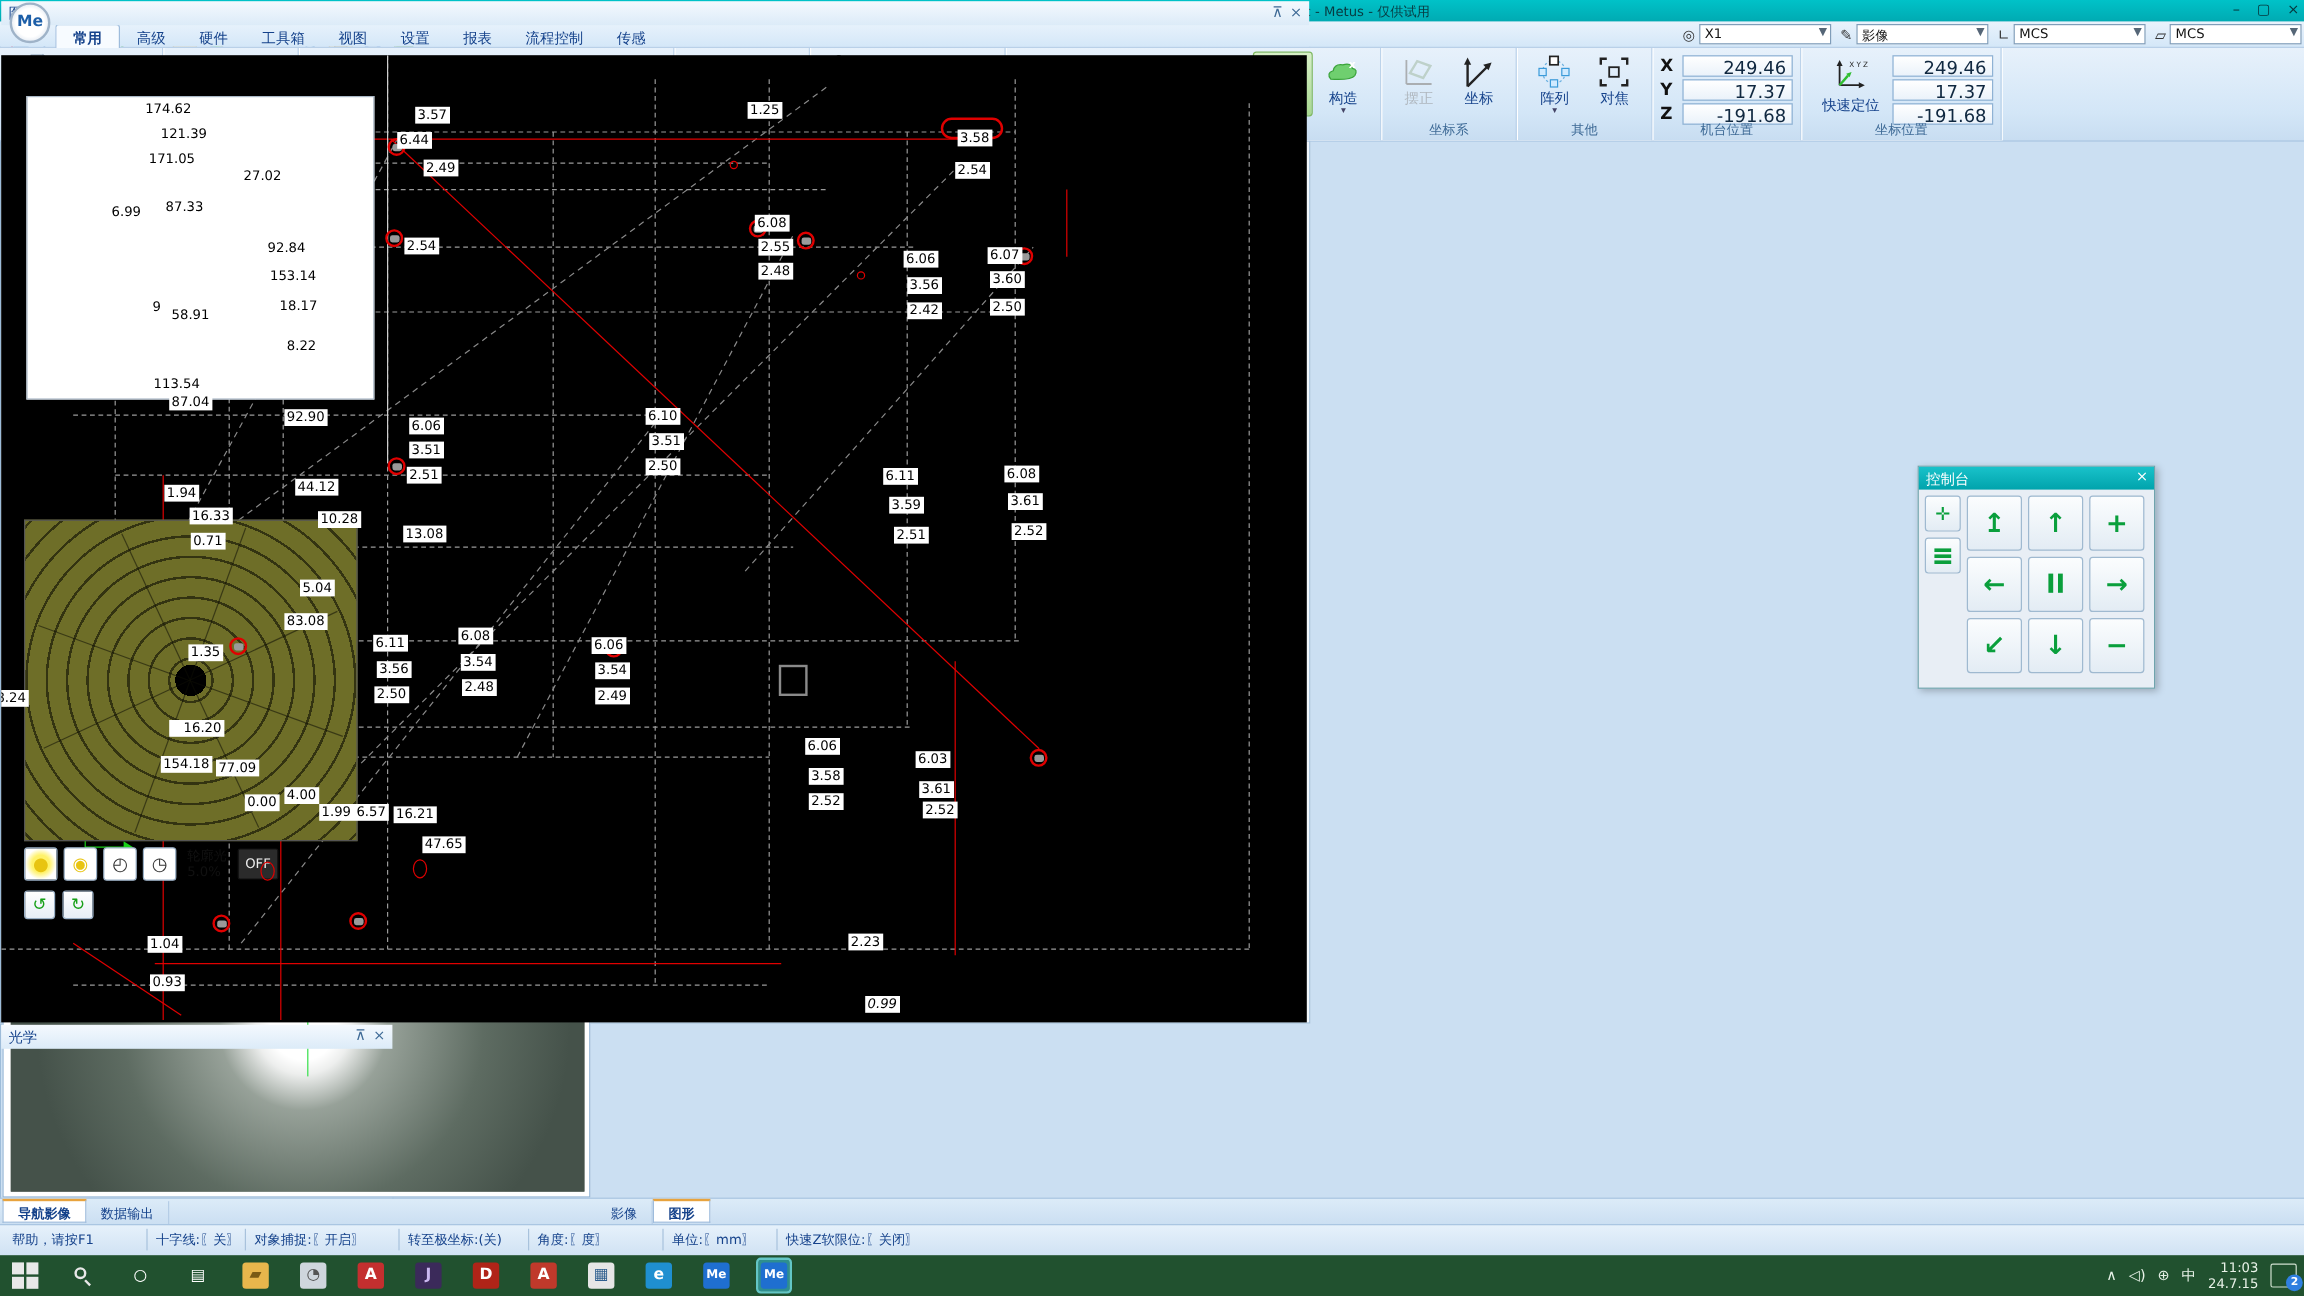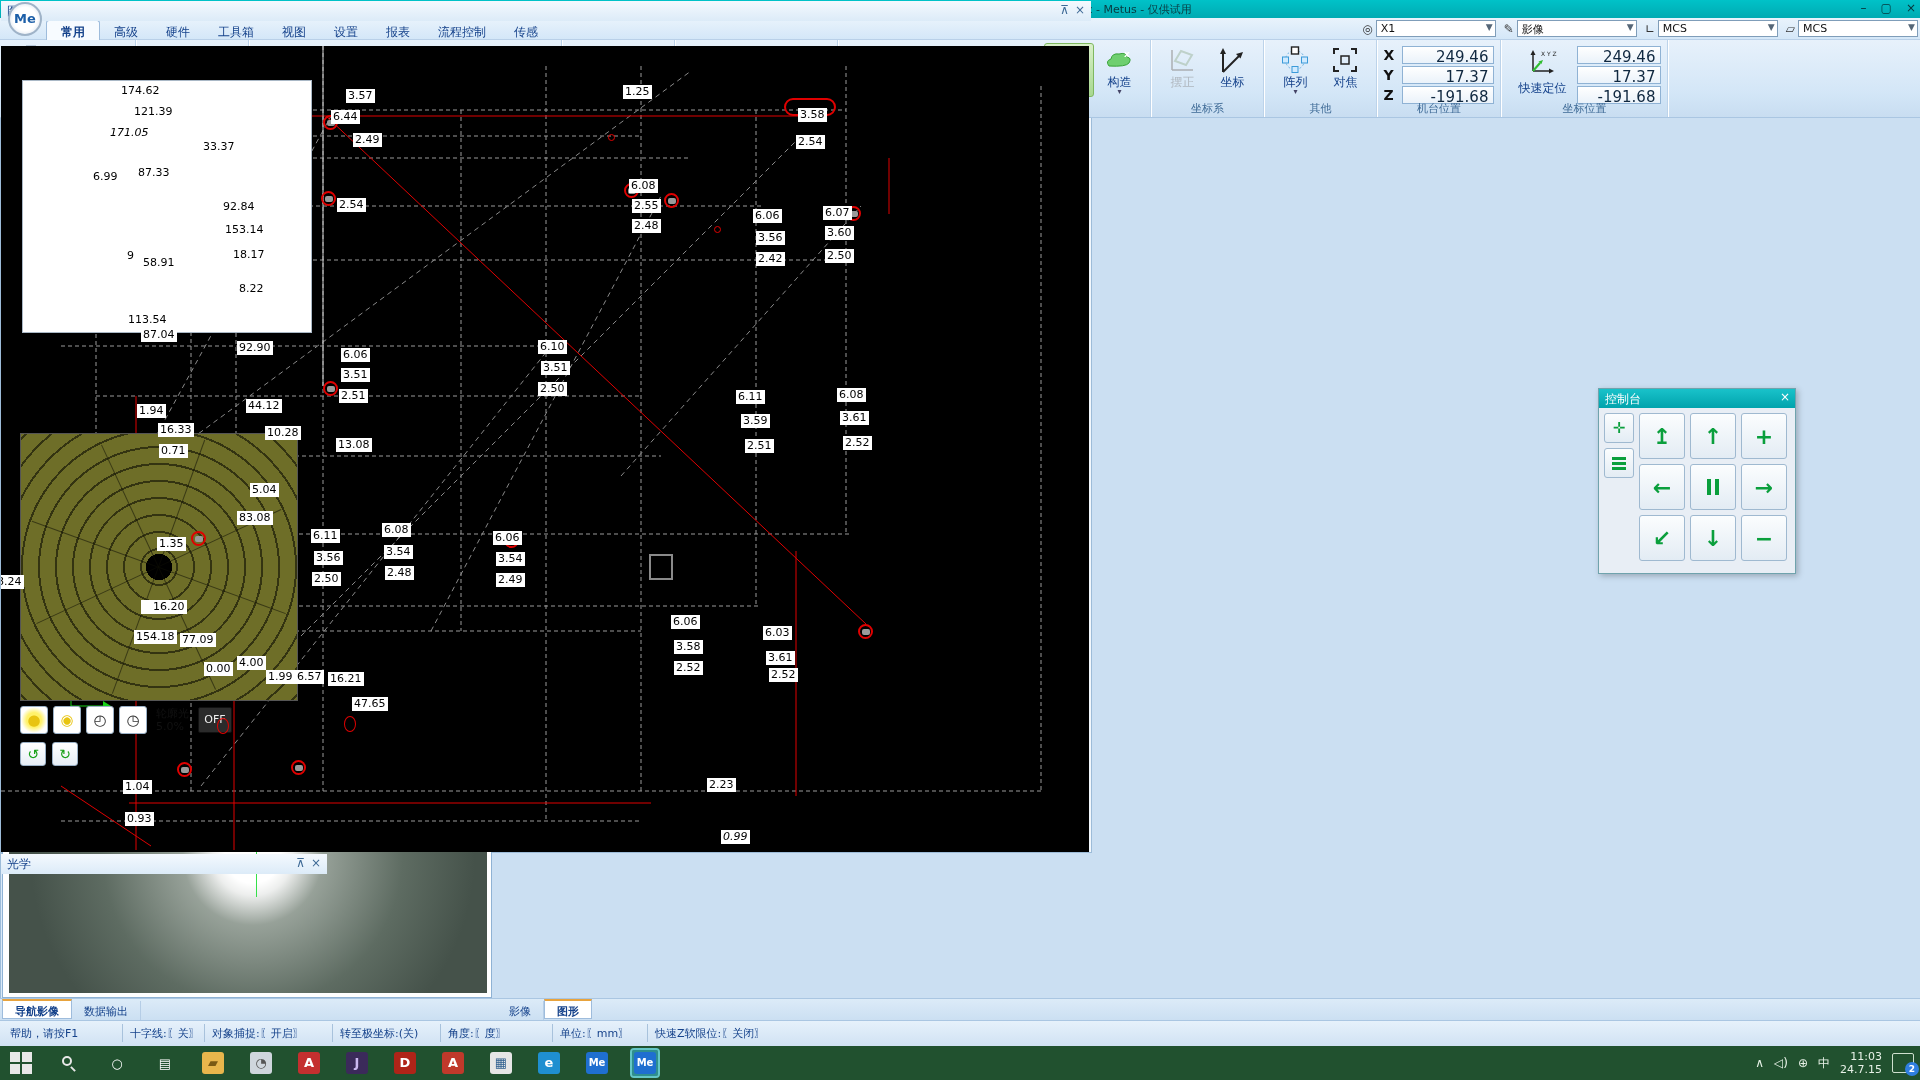--- a/index.html
+++ b/index.html
@@ -27,21 +27,21 @@
   #tabrow { position:absolute; left:0; top:18px; width:1920px; height:22px;
     background:linear-gradient(#e9f3fc,#d4e7f8); border-bottom:1px solid #b9d0e8; }
   .rtab { display:inline-block; margin-top:2px; padding:3px 14px 2px; color:#15428b;
     font-size:12px; cursor:default; }
   .rtab.active { background:#f7fbff; border:1px solid #9ebcdc; border-bottom:none;
     border-radius:3px 3px 0 0; font-weight:bold; }
   #tabs-wrap { position:absolute; left:46px; top:0; }
   #combo-row { position:absolute; right:2px; top:2px; display:flex; gap:8px; align-items:center; }
   .combo { display:flex; align-items:center; gap:3px; }
   .combo .cicon { font-size:12px; color:#333; }
-  .combo .cbox { width:120px; height:17px; background:#fff; border:1px solid #7f9db9;
+  .combo .cbox { width:110px; height:17px; background:#fff; border:1px solid #7f9db9;
     font-size:11px; padding:1px 4px; color:#111; position:relative; }
   .combo .cbox .drop { position:absolute; right:2px; top:1px; color:#567; font-size:9px; }
 
   
   #ribbon { position:absolute; left:0; top:40px; width:1920px; height:78px;
     background:linear-gradient(#e7f1fb,#d3e6f7 70%,#c8ddf1); border-bottom:1px solid #aac6e2;
     display:flex; align-items:stretch; }
   .rgroup { position:relative; padding:3px 6px 14px; border-right:1px solid #bcd3ea;
     box-shadow:1px 0 0 #ffffff; display:flex; align-items:flex-start; }
   .rgroup .glabel { position:absolute; left:0; right:0; bottom:1px; text-align:center;
@@ -936,25 +936,25 @@
         <line x1="322" y1="0" x2="322" y2="340" stroke="#cfcfcf" stroke-width="1"></line>
         <line x1="70" y1="660" x2="70" y2="626" stroke="#18d018" stroke-width="1"></line>
         <line x1="70" y1="660" x2="104" y2="660" stroke="#18d018" stroke-width="1"></line>
         <path d="M70 620l-5 8h10z" fill="#18d018"></path>
         <path d="M110 660l-8 -5v10z" fill="#18d018"></path>
         <text x="56" y="632" class="axislbl">Y</text>
         <text x="98" y="676" class="axislbl">X</text>
       </svg>
       <div class="dlab" style="left: 118px; top: 38px;">174.62</div>
       <div class="dlab" style="left: 131px; top: 59px;">121.39</div>
-      <div class="dlab" style="left: 107px; top: 80px; font-style: italic;">171.05</div>
+      <div class="dlab" style="left: 121px; top: 80px;">171.05</div>
       <div class="dlab" style="left: 345px; top: 43px;">3.57</div>
       <div class="dlab" style="left: 330px; top: 64px;">6.44</div>
       <div class="dlab" style="left: 352px; top: 87px;">2.49</div>
-      <div class="dlab" style="left: 200px; top: 94px;">33.37</div>
+      <div class="dlab" style="left: 200px; top: 94px;">27.02</div>
       <div class="dlab" style="left: 90px; top: 124px;">6.99</div>
       <div class="dlab" style="left: 135px; top: 120px;">87.33</div>
       <div class="dlab" style="left: 220px; top: 154px;">92.84</div>
       <div class="dlab" style="left: 222px; top: 177px;">153.14</div>
       <div class="dlab" style="left: 230px; top: 202px;">18.17</div>
       <div class="dlab" style="left: 124px; top: 203px;">9</div>
       <div class="dlab" style="left: 140px; top: 210px;">58.91</div>
       <div class="dlab" style="left: 236px; top: 236px;">8.22</div>
       <div class="dlab" style="left: 125px; top: 267px;">113.54</div>
       <div class="dlab" style="left: 140px; top: 282px;">87.04</div>

